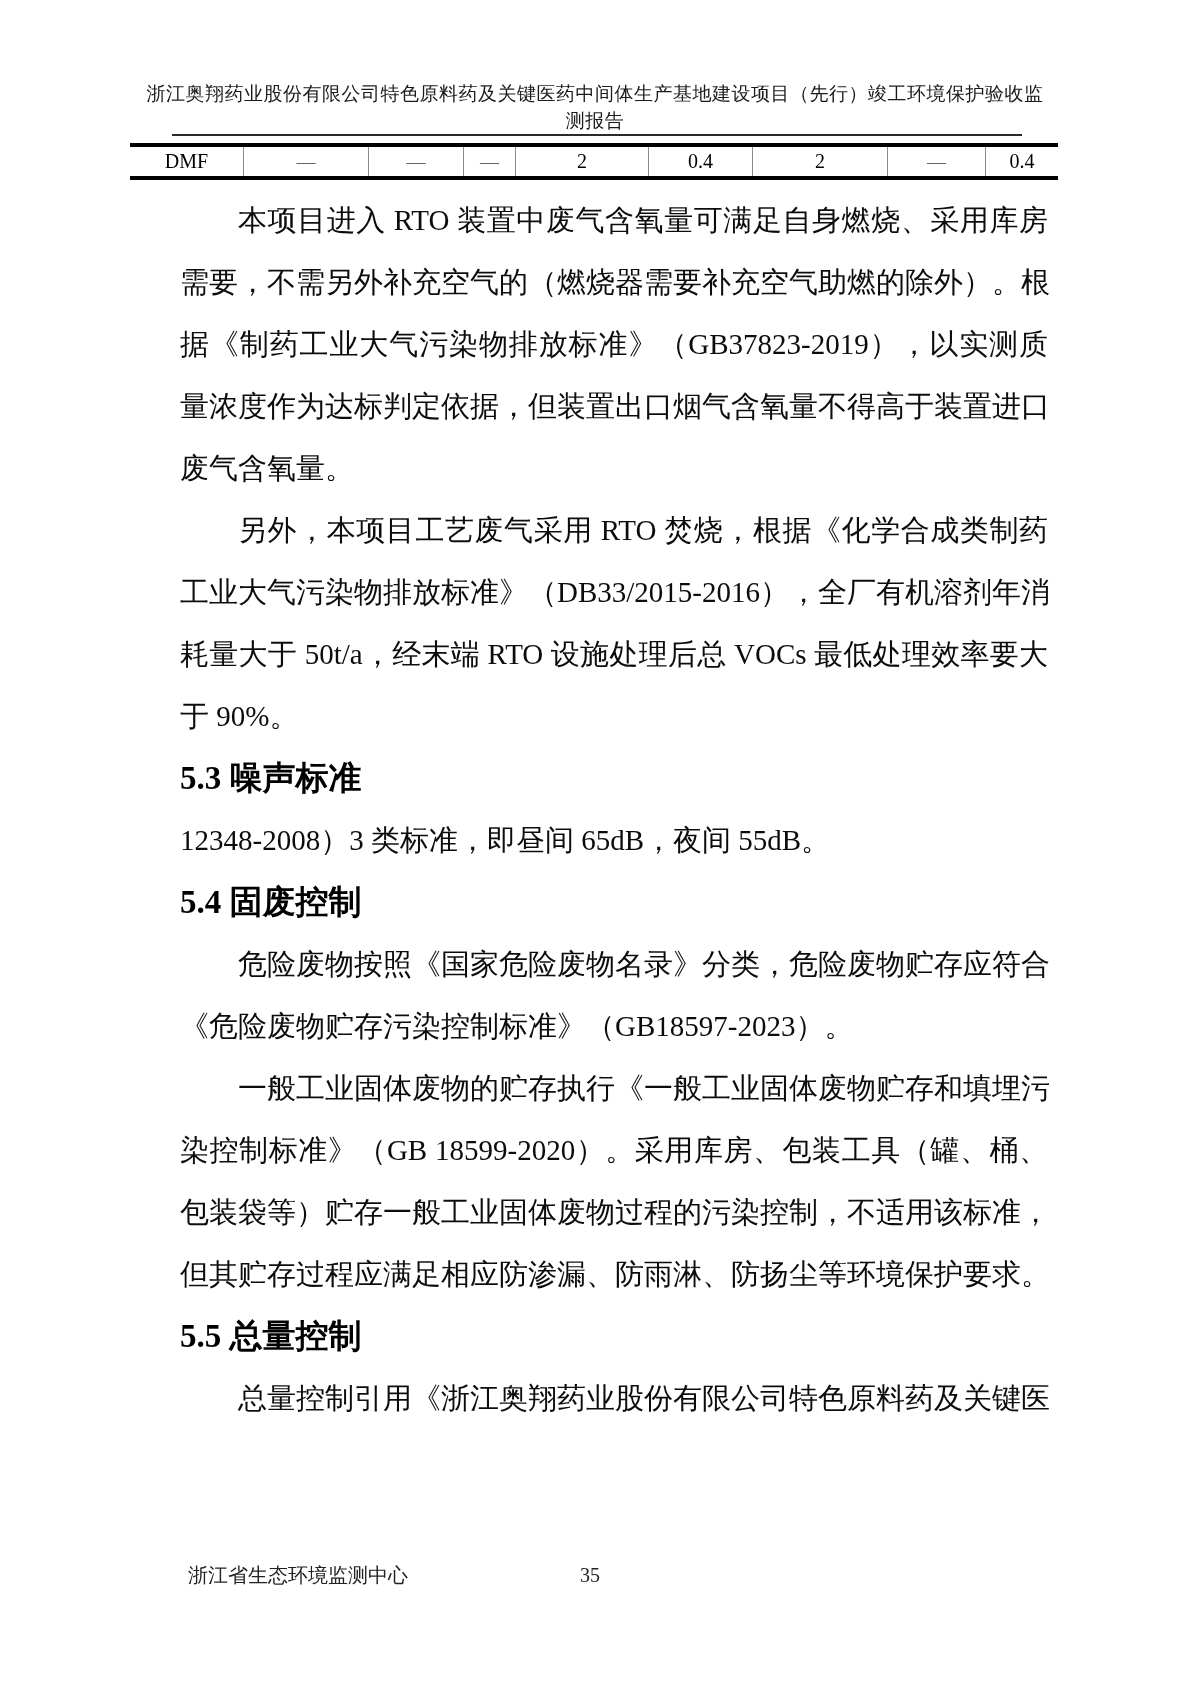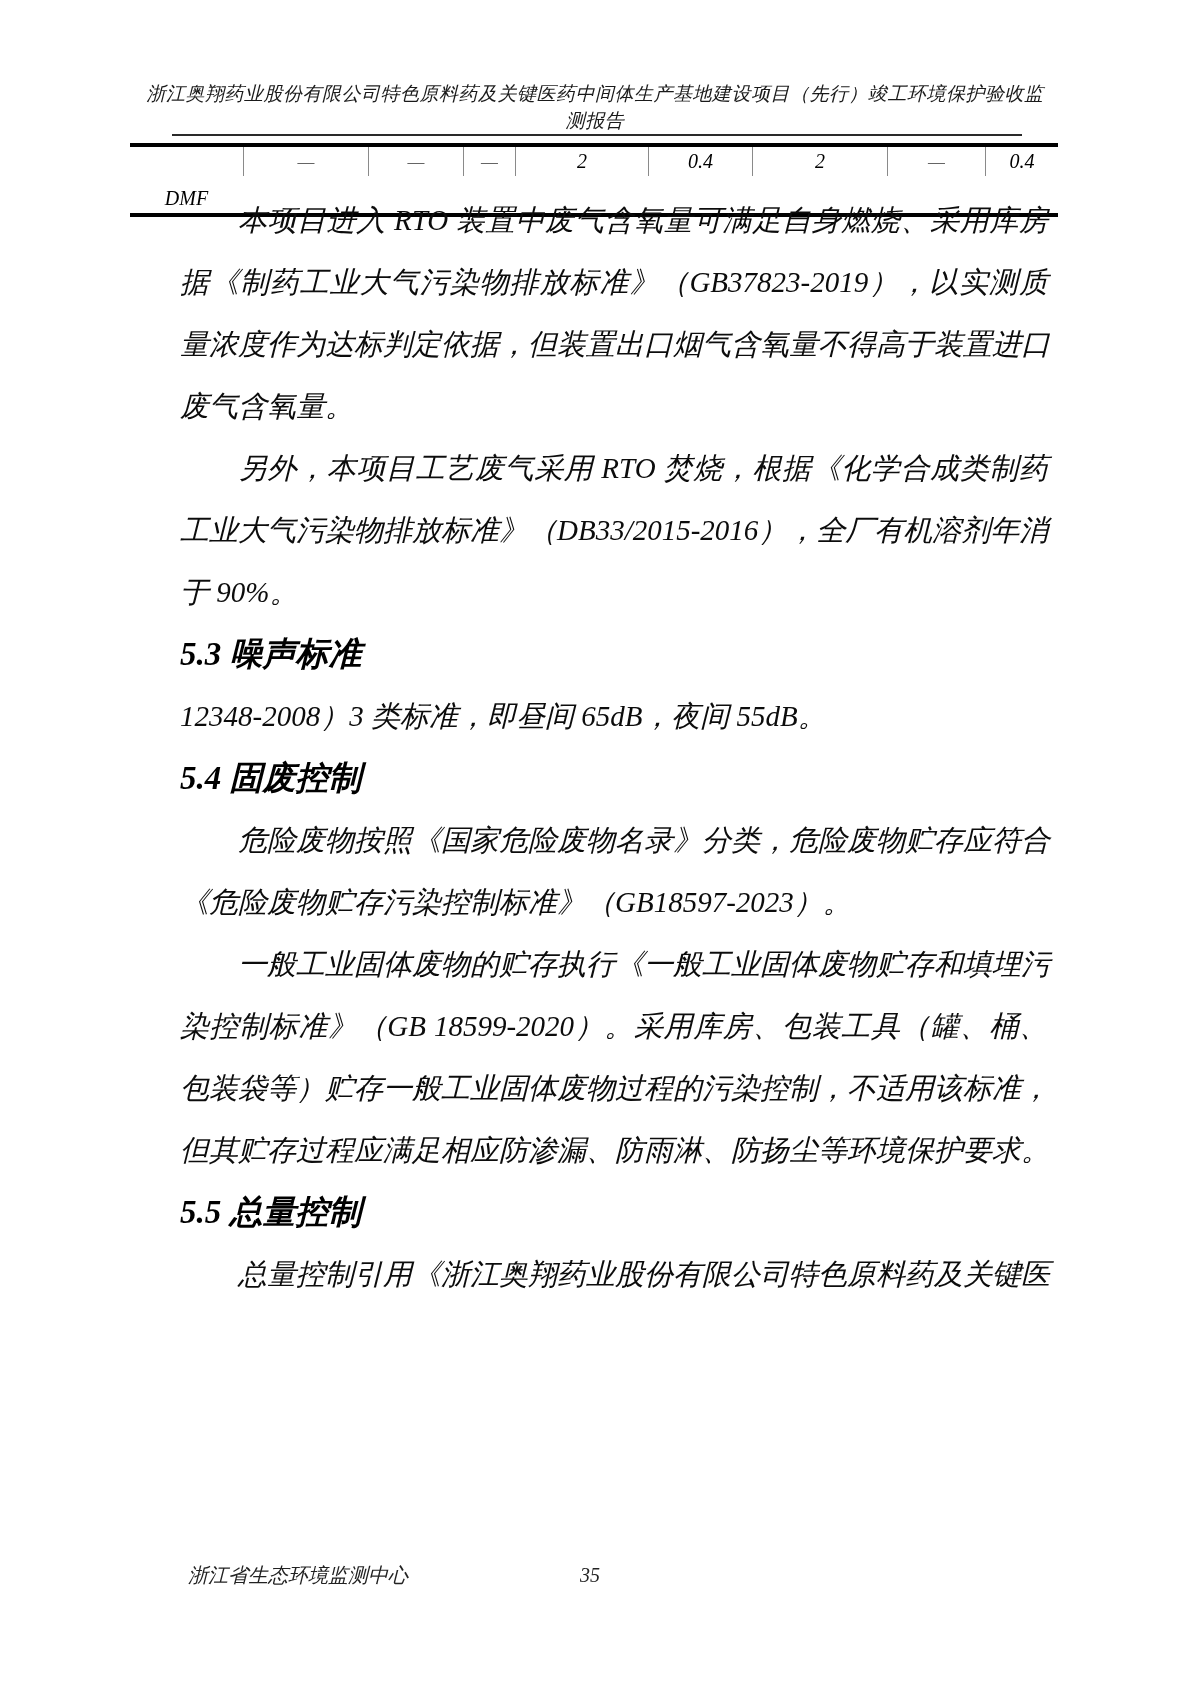--- a/index.html
+++ b/index.html
@@ -4,21 +4,20 @@
 <style>
   html,body{margin:0;padding:0;background:#e8e8e8;}
   .page{
     position:relative;
     width:1190px;height:1683px;
     margin:0 auto;
     background:#ffffff;
     font-family:"Liberation Serif","DejaVu Serif",serif;
     color:#000;
     overflow:hidden;
-    font-style:italic;
   }
   
   .doc-header{
     position:absolute;top:80px;left:70px;width:1050px;
     text-align:center;
     font-size:19px;line-height:27px;
     color:#1a1a1a;
     letter-spacing:0.5px;
   }
   .header-underline{
@@ -80,38 +79,40 @@
 
 <div class="page">
 
   <div class="doc-header">
     <div>浙江奥翔药业股份有限公司特色原料药及关键医药中间体生产基地建设项目（先行）竣工环境保护验收监</div>
     <div>测报告</div>
   </div>
   <div class="header-underline"></div>
 
   <div class="tbl" id="tbl-row">
-      <div class="cell" style="width: 113px; margin-top: 37px;">DMF</div>
+      <div class="cell" style="width: 113px;">DMF</div>
       <div class="cell dash" style="width: 125px;">—</div>
       <div class="cell dash" style="width: 95px;">—</div>
       <div class="cell dash" style="width: 52px;">—</div>
       <div class="cell" style="width: 133px;">2</div>
       <div class="cell" style="width: 104px;">0.4</div>
       <div class="cell" style="width: 135px;">2</div>
       <div class="cell dash" style="width: 98px;">—</div>
       <div class="cell" style="width: 73px;">0.4</div>
     </div>
 
   <div class="content" id="content">
       <div class="line indent">本项目进入 RTO 装置中废气含氧量可满足自身燃烧、采用库房</div>
+      <div class="line">需要，不需另外补充空气的（燃烧器需要补充空气助燃的除外）。根</div>
       <div class="line">据《制药工业大气污染物排放标准》（GB37823-2019），以实测质</div>
       <div class="line">量浓度作为达标判定依据，但装置出口烟气含氧量不得高于装置进口</div>
       <div class="line nojust">废气含氧量。</div>
       <div class="line indent">另外，本项目工艺废气采用 RTO 焚烧，根据《化学合成类制药</div>
       <div class="line">工业大气污染物排放标准》（DB33/2015-2016），全厂有机溶剂年消</div>
+      <div class="line">耗量大于 50t/a，经末端 RTO 设施处理后总 VOCs 最低处理效率要大</div>
       <div class="line nojust">于 90%。</div>
       <div class="line heading">5.3 噪声标准</div>
       <div class="line nojust">12348-2008）3 类标准，即昼间 65dB，夜间 55dB。</div>
       <div class="line heading">5.4 固废控制</div>
       <div class="line indent">危险废物按照《国家危险废物名录》分类，危险废物贮存应符合</div>
       <div class="line nojust">《危险废物贮存污染控制标准》（GB18597-2023）。</div>
       <div class="line indent">一般工业固体废物的贮存执行《一般工业固体废物贮存和填埋污</div>
       <div class="line">染控制标准》（GB 18599-2020）。采用库房、包装工具（罐、桶、</div>
       <div class="line">包装袋等）贮存一般工业固体废物过程的污染控制，不适用该标准，</div>
       <div class="line nojust">但其贮存过程应满足相应防渗漏、防雨淋、防扬尘等环境保护要求。</div>

